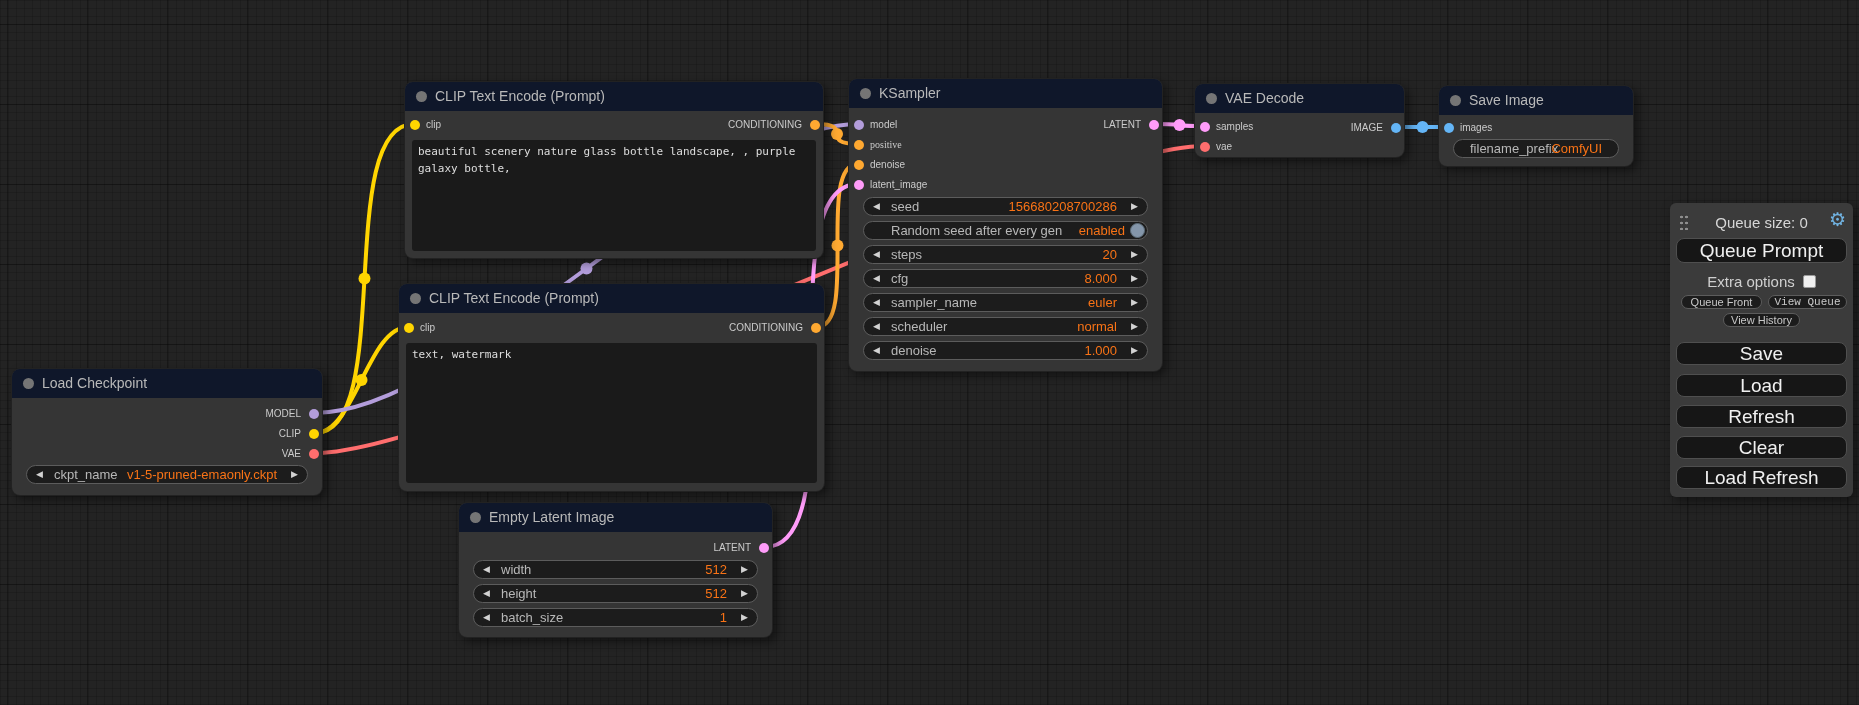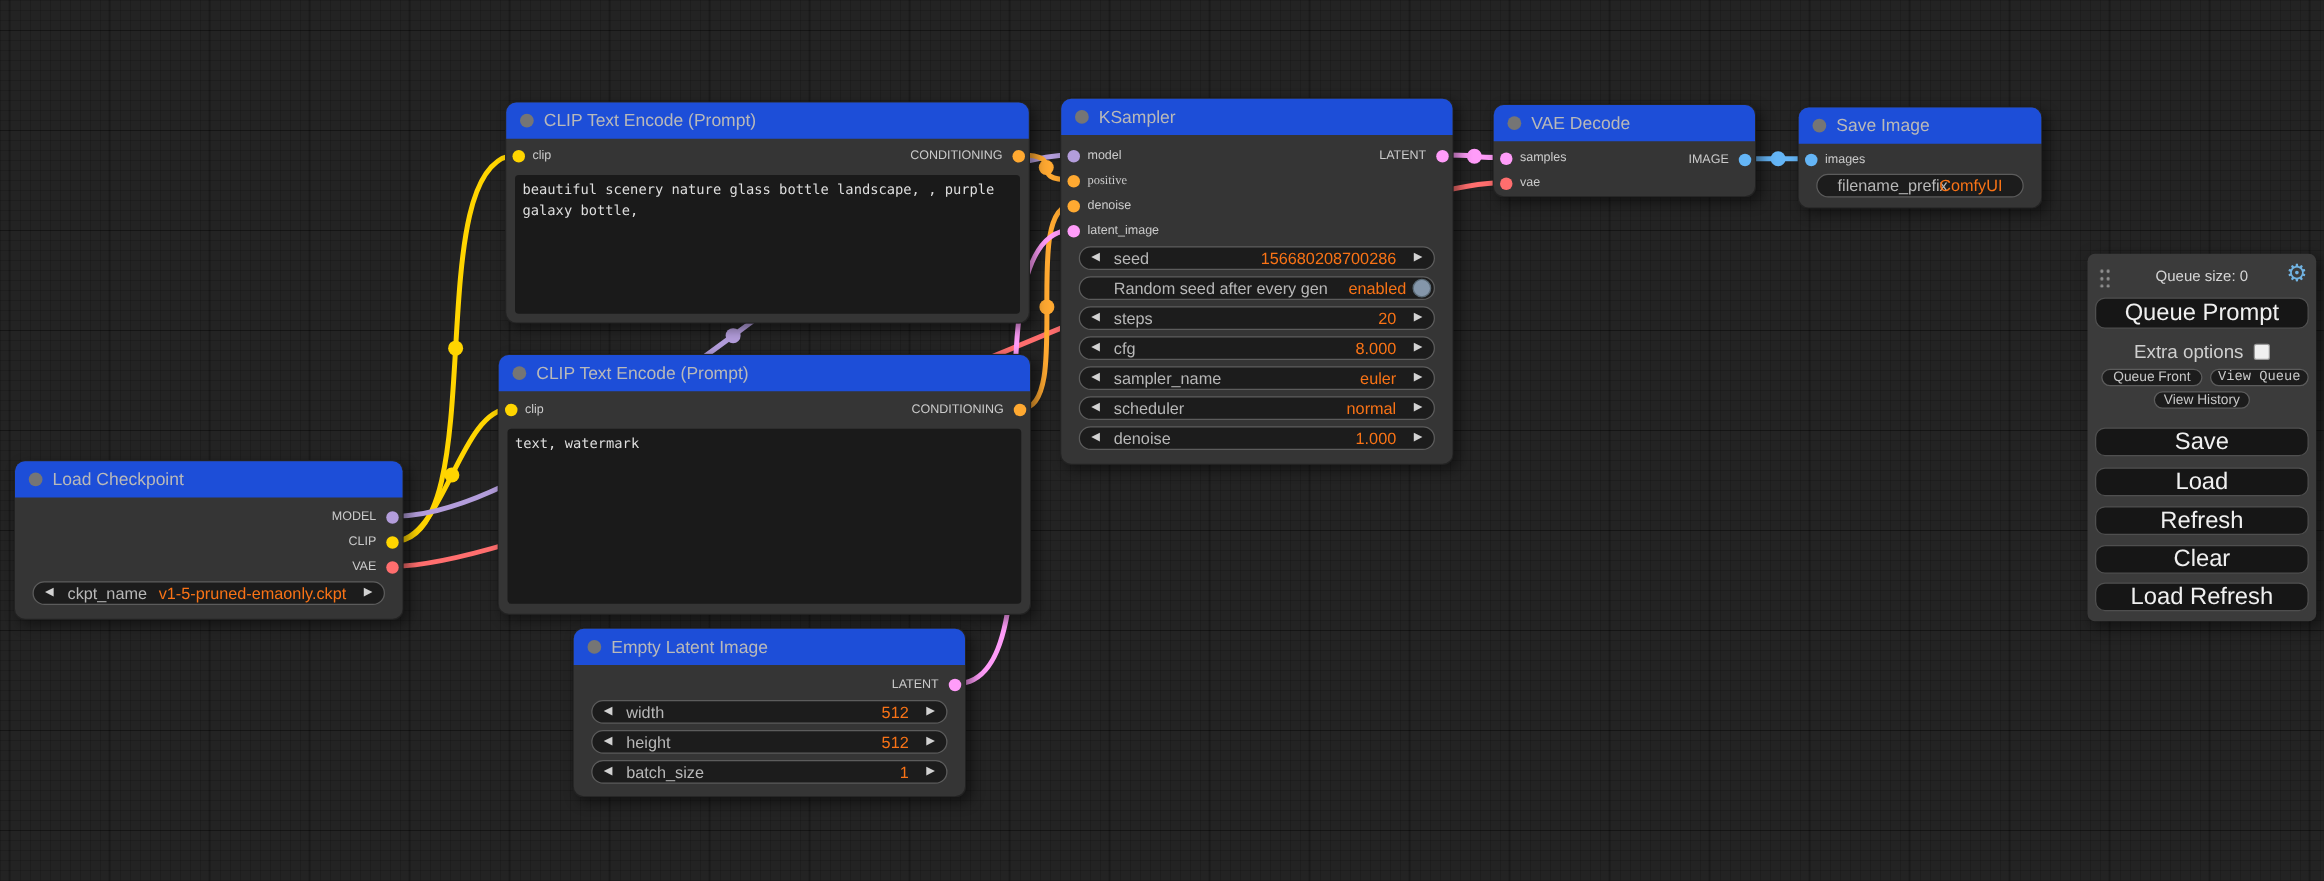--- a/index.html
+++ b/index.html
@@ -17,21 +17,21 @@
   }
   #links-layer{position:absolute;left:0;top:0;z-index:1;pointer-events:none;}
   #graph{position:absolute;left:0;top:0;width:100%;height:100%;z-index:2;}
   .node{
     position:absolute;background:#353535;border-radius:9px;
     border:1px solid rgba(0,0,0,.35);
     box-shadow:4px 4px 10px rgba(0,0,0,.45);
     box-sizing:border-box;
   }
   .node-title{
-    position:absolute;left:0;top:0;right:0;height:29px;background:#1d4ed8;
+    position:absolute;left:0;top:0;right:0;height:29px;background:#0f172a;
     border-radius:8px 8px 0 0;color:#b9b9b9;font-size:14px;line-height:29px;
     padding-left:30px;white-space:nowrap;overflow:hidden;
   }
   .title-dot{
     position:absolute;left:11px;top:9px;width:11px;height:11px;border-radius:50%;
     background:#757575;
   }
   .slot{position:absolute;height:16px;line-height:16px;font-size:10px;color:#cbcbcb;white-space:nowrap;}
   .slot.in{left:0;padding-left:21px;}
   .slot.out{right:0;padding-right:21px;text-align:right;}
@@ -64,21 +64,21 @@
   
   #queue-panel{
     position:absolute;left:1670px;top:203px;width:183px;height:294px;z-index:3;
     background:#3b3b3b;border-radius:6px;box-shadow:4px 4px 12px rgba(0,0,0,.5);
   }
   .qp-handle{
     position:absolute;left:9px;top:11px;width:9px;height:16px;
     background-image:radial-gradient(circle,#8f8f8f 1.1px,transparent 1.6px);
     background-size:5px 6px;
   }
-  .qp-size{position:absolute;left:0;right:0;top:11px;text-align:center;color:#d6d6d6;font-size:12px;}
+  .qp-size{position:absolute;left:0;right:0;top:11px;text-align:center;color:#d6d6d6;font-size:15px;}
   .qp-gear{position:absolute;right:7px;top:5px;color:#71b3e2;font-size:19px;font-family:"DejaVu Sans",sans-serif;cursor:pointer;}
   .qp-btn{
     position:absolute;left:6px;right:6px;height:23px;background:#161616;
     border:1px solid #4f4f4f;border-radius:8px;color:#f0f0f0;font-size:19px;
     text-align:center;line-height:22px;cursor:pointer;box-sizing:border-box;
     font-family:"Liberation Sans",sans-serif;
   }
   .qp-btn.prompt{top:35px;height:25px;line-height:24px;}
   .qp-extra{position:absolute;left:0;right:0;top:71px;height:15px;display:flex;align-items:center;justify-content:center;color:#cfcfcf;font-size:15px;}
   .qp-checkbox{width:13px;height:13px;background:#f0f0f0;border:1px solid #9a9a9a;border-radius:2px;margin-left:8px;box-sizing:border-box;cursor:pointer;}

